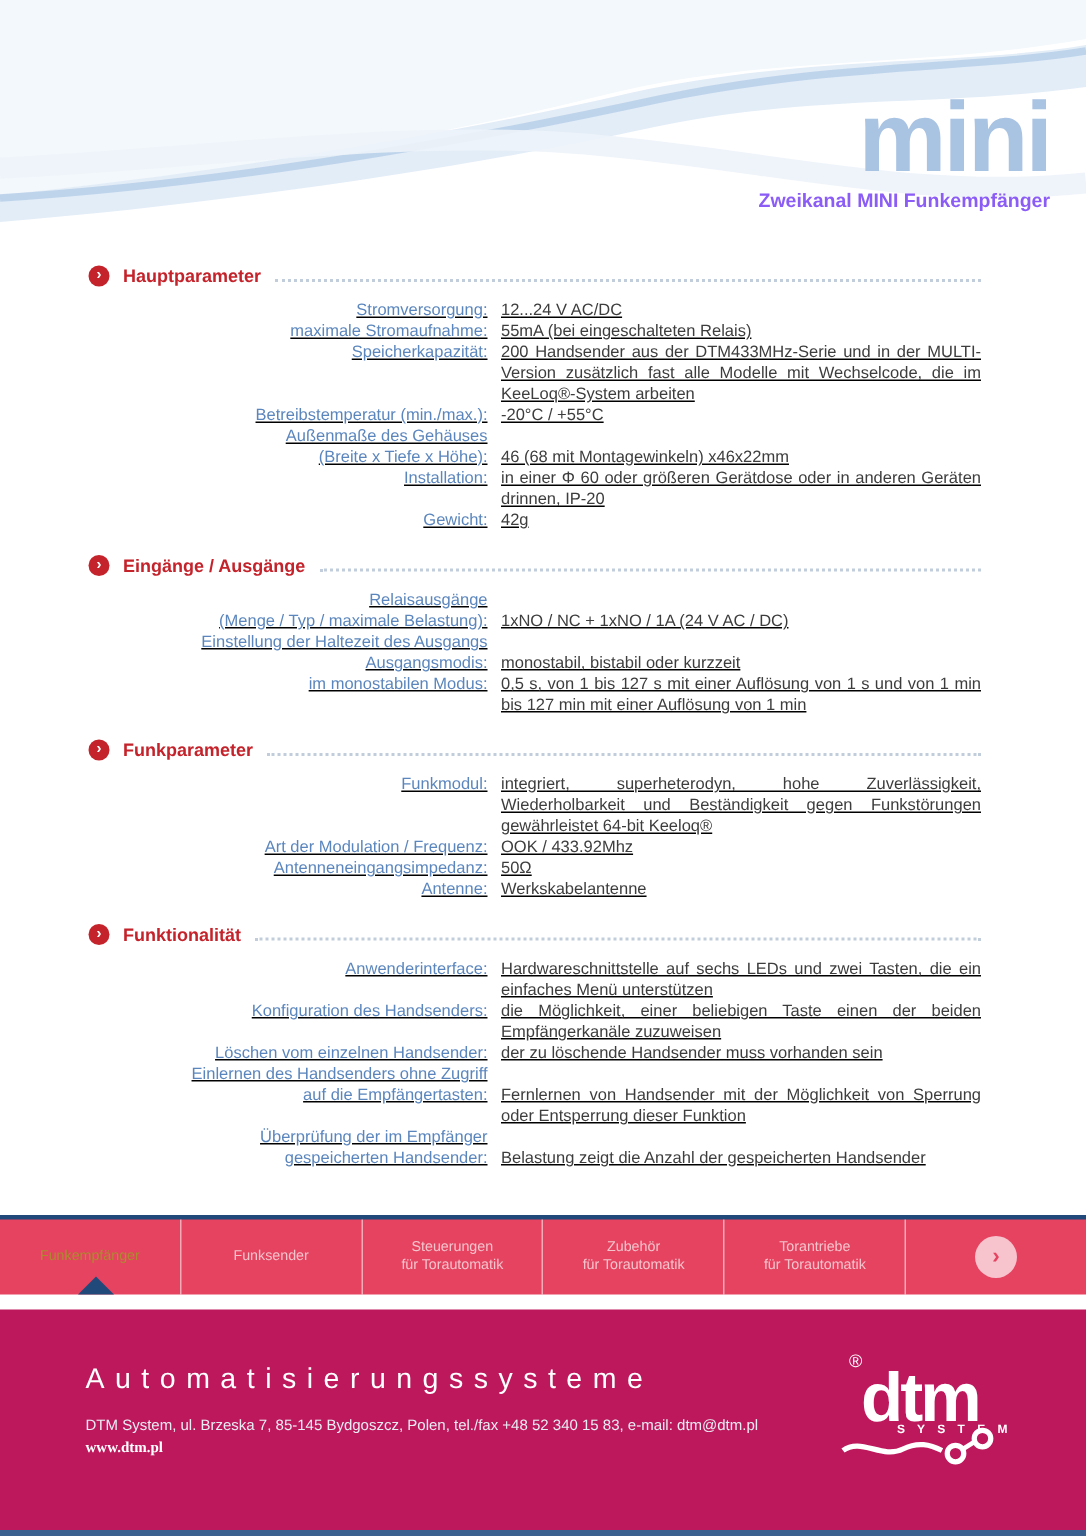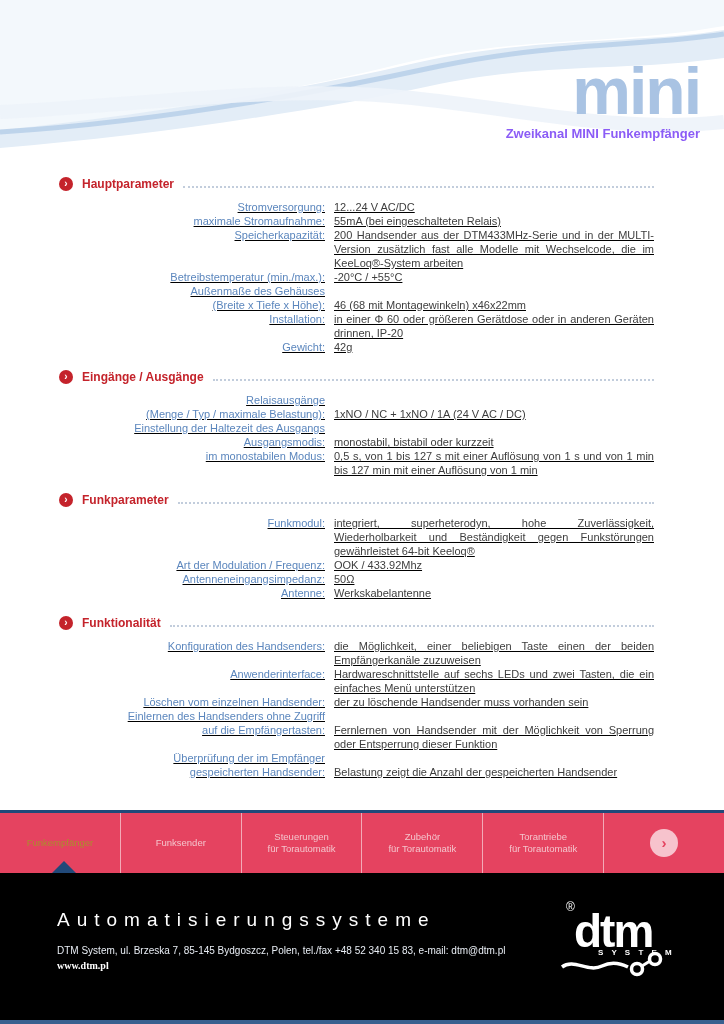--- a/index.html
+++ b/index.html
@@ -21,35 +21,35 @@
   .section-head { display:flex; align-items:center; padding:0 70px 0 59px; margin-bottom:9px; height:15px; }
   .sec-icon { width:14px; height:14px; border-radius:50%; background:#c4232b; color:#ffffff;
               font-size:10px; font-weight:bold; line-height:13px; text-align:center; margin-right:9px; flex:none; }
   .sec-title { font-size:12px; font-weight:bold; color:#c4232b; margin-right:9px; white-space:nowrap; }
   .sec-leader { flex:1; border-bottom:2px dotted #c2cddc; height:9px; }
   .row { display:flex; padding:0 70px 0 60px; font-size:11px; line-height:14px;text-decoration:underline; }
   .row-label { width:265px; flex:none; text-align:right; color:#5b86bd; }
   .row-value { flex:1; margin-left:9px; color:#3d3d3d; text-align:justify; }
 
   
-  .tabbar { position:absolute; top:810px; left:0; width:724px; height:63px; background:#e54360;
+  .tabbar { position:absolute; top:810px; left:0; width:724px; height:53px; background:#e54360;
             border-top:3px solid #214979; display:flex; }
   .tab { flex:1; display:flex; align-items:center; justify-content:center; text-align:center;
          font-size:9.5px; line-height:12px; color:#f4c4cc; border-right:1px solid rgba(255,255,255,0.55);
          white-space:pre-line; cursor:pointer; }
   .tab.active { color:#ad8c2e; }
   .tab-next { flex:1; display:flex; align-items:center; justify-content:center; cursor:pointer; }
   .next-circle { width:28px; height:28px; border-radius:50%; background:#f7c3cd; color:#e54360;
                  font-size:15px; font-weight:bold; line-height:27px; text-align:center; }
   .tab-pointer { position:absolute; bottom:0; left:52px; width:0; height:0;
                  border-left:12px solid transparent; border-right:12px solid transparent;
                  border-bottom:12px solid #214979; }
 
   
-  .footer { position:absolute; top:873px; left:0; width:724px; height:151px; background:#000000; color:#ffffff; }
+  .footer { position:absolute; top:873px; left:0; width:724px; height:151px; background:#be185d; color:#ffffff; }
   .footer-brand { position:absolute; left:57px; top:36px; font-size:19px; letter-spacing:7px; color:#ffffff; }
   .footer-address { position:absolute; left:57px; top:72px; font-size:10px; color:#e8edf4; }
   .footer-site { position:absolute; left:57px; top:87px; font-size:10px; font-weight:bold; color:#ffffff;font-family:Liberation Serif, serif; }
   .footer-logo { position:absolute; right:48px; top:22px; }
   .footer-strip { position:absolute; left:0; bottom:0; width:724px; height:4px; background:#39608f; }
 </style>
 </head>
 <body>
 
 <div class="page">
@@ -160,26 +160,26 @@
       </div>
     </div>
 
     <div class="section">
       <div class="section-head">
         <span class="sec-icon">›</span>
         <span class="sec-title">Funktionalität</span>
         <span class="sec-leader"></span>
       </div>
       <div class="row">
+        <div class="row-label">Anwenderinterface:</div>
+        <div class="row-value">Hardwareschnittstelle auf sechs LEDs und zwei Tasten, die ein einfaches Menü unterstützen</div>
+      </div>
+      <div class="row">
         <div class="row-label">Konfiguration des Handsenders:</div>
         <div class="row-value">die Möglichkeit, einer beliebigen Taste einen der beiden Empfängerkanäle zuzuweisen</div>
-      </div>
-      <div class="row">
-        <div class="row-label">Anwenderinterface:</div>
-        <div class="row-value">Hardwareschnittstelle auf sechs LEDs und zwei Tasten, die ein einfaches Menü unterstützen</div>
       </div>
       <div class="row">
         <div class="row-label">Löschen vom einzelnen Handsender:</div>
         <div class="row-value">der zu löschende Handsender muss vorhanden sein</div>
       </div>
       <div class="row">
         <div class="row-label">Einlernen des Handsenders ohne Zugriff</div>
         <div class="row-value"></div>
       </div>
       <div class="row">

